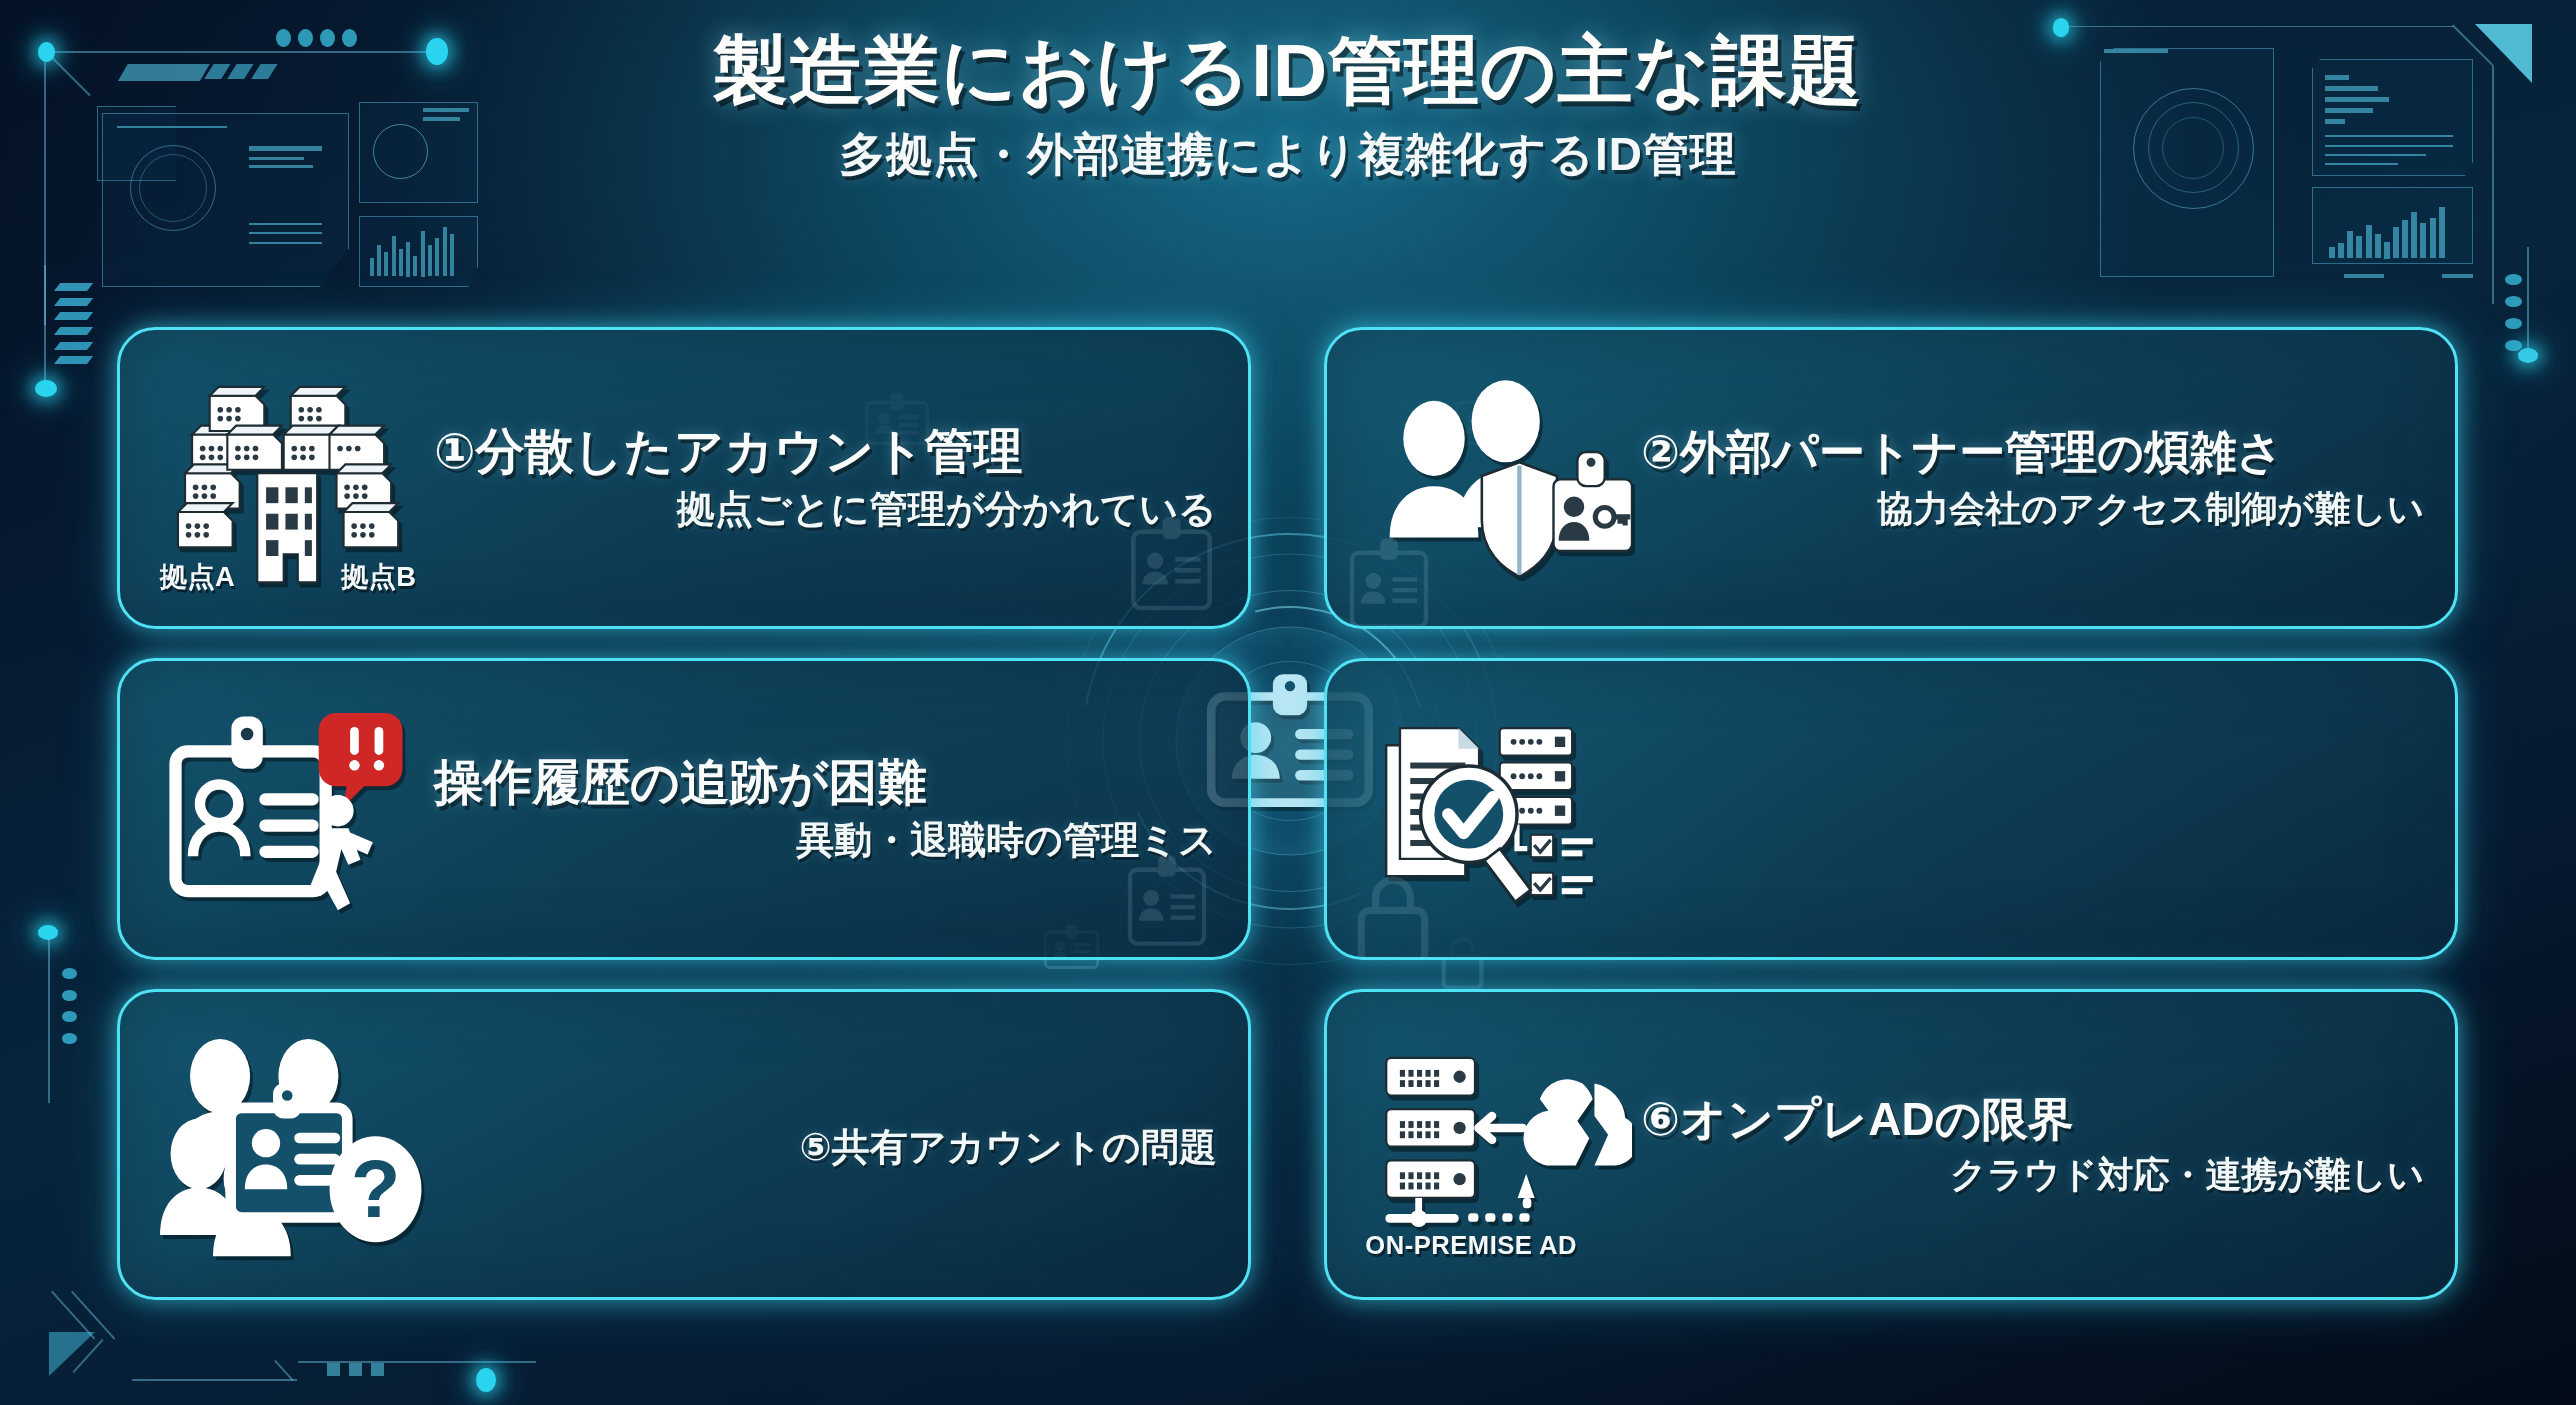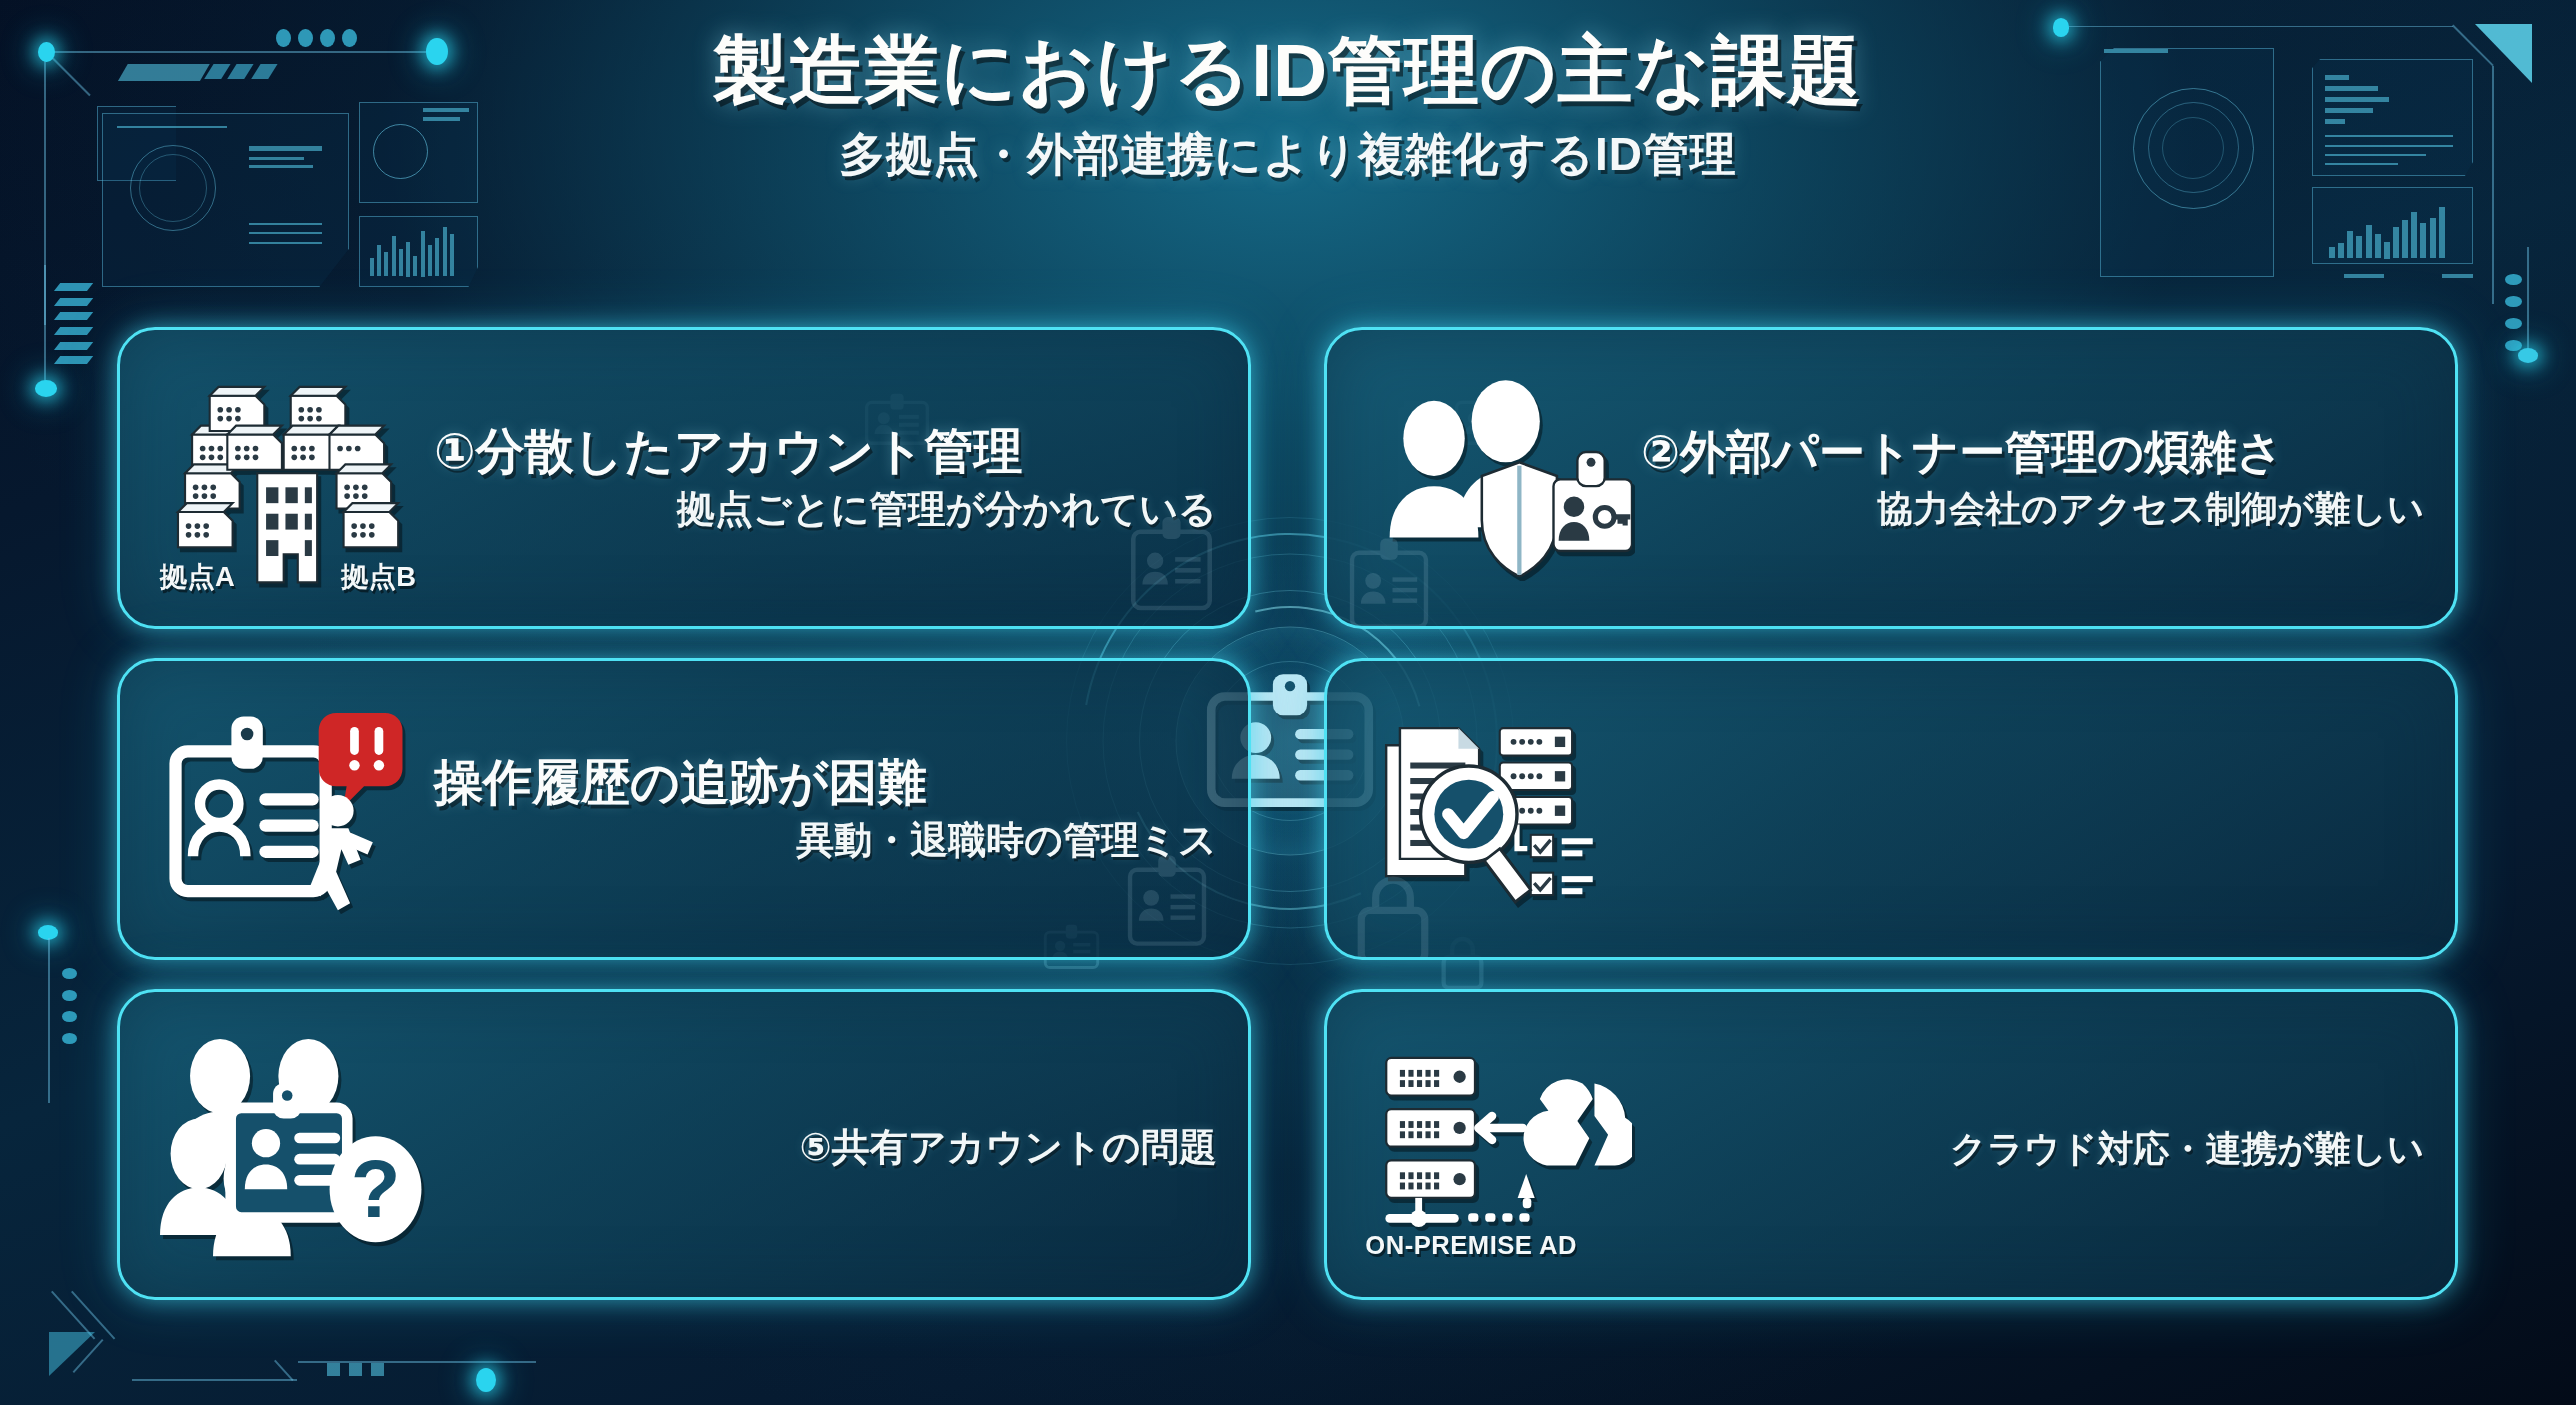--- a/index.html
+++ b/index.html
@@ -755,19 +755,20 @@
 
           <path d="M62 51h24M68 44l-8 7 8 7" fill="none" stroke="#ffffff" stroke-width="5" stroke-linecap="round" stroke-linejoin="round"></path>
 
           <path d="M96 34a17 17 0 0125-9 22 22 0 016 9l-9 13 7 10-8 16h-13a16 16 0 01-3-32z" fill="#ffffff"></path>
 
           <path d="M128 25a22 22 0 0118 20 15 15 0 01-6 28h-12l8-18-8-11z" fill="#ffffff"></path>
         </svg>
         <div class="icon-label on-prem">ON-PREMISE AD</div>
       </div>
       <div class="card-text">
+        <div class="card-title">⑥オンプレADの限界</div>
         <div class="card-sub">クラウド対応・連携が難しい</div>
       </div>
     </div>
 
   </div>
 </div>
 
 
 </body></html>

